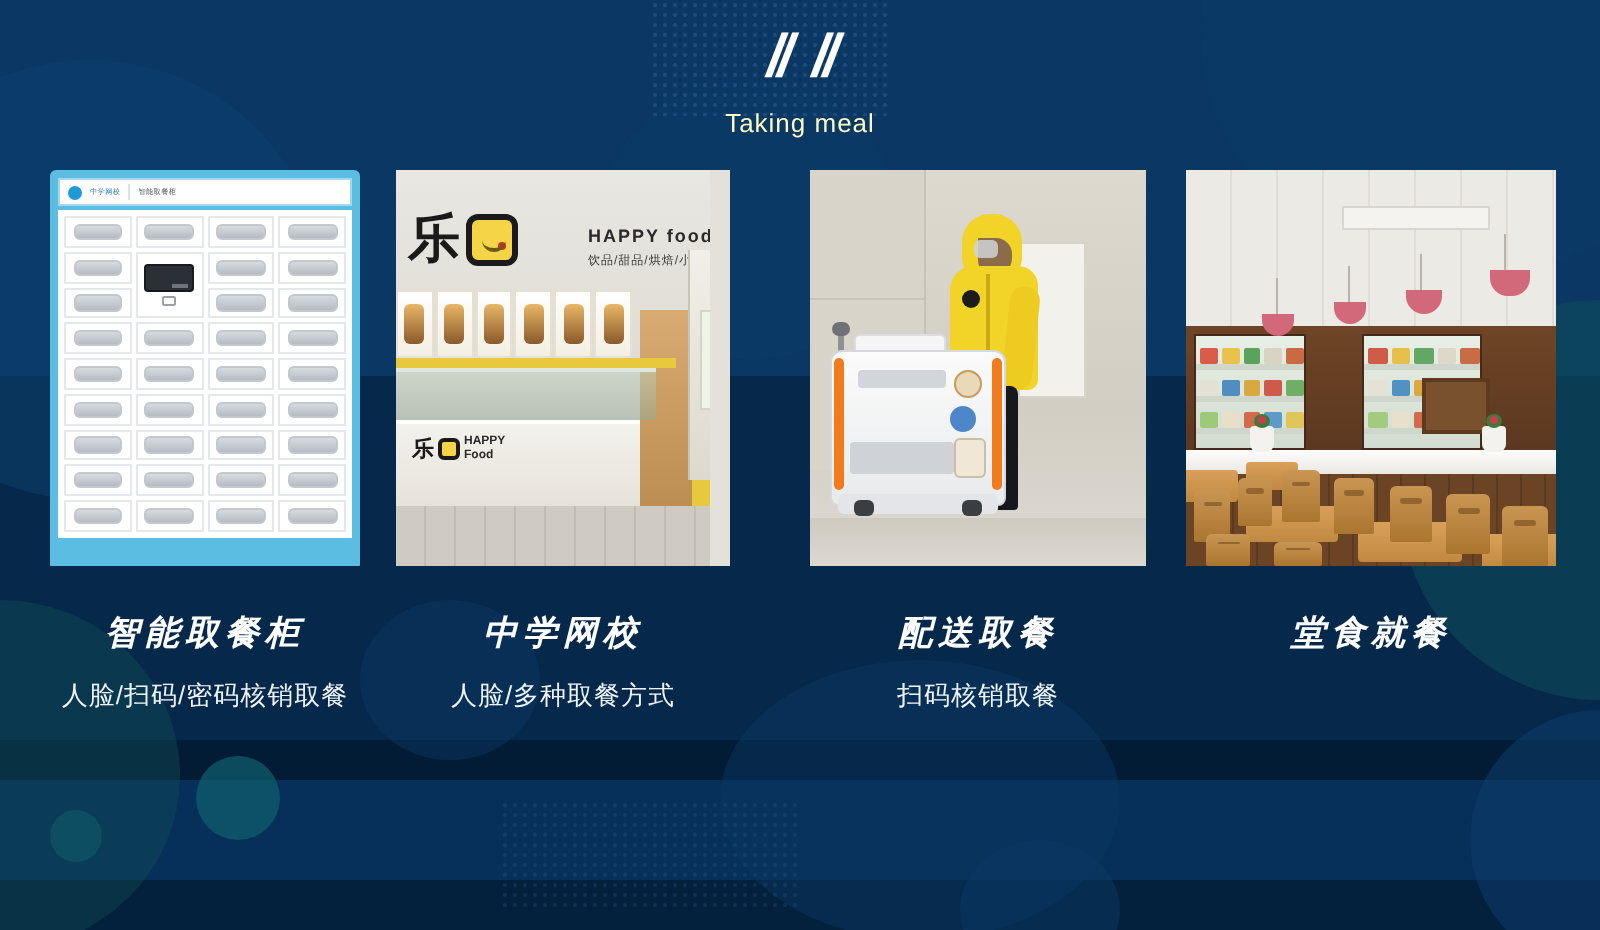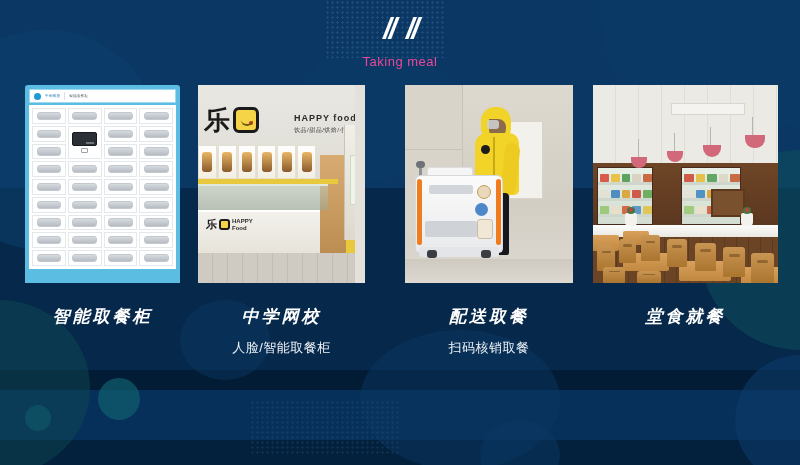--- a/index.html
+++ b/index.html
@@ -47,21 +47,21 @@
   .title-row { display:flex; align-items:center; justify-content:center; gap:12px; }
   .slash {
     color:#ffffff; font-size:30px; font-weight:bold; font-style:italic;
     letter-spacing:-3px; line-height:1;
   }
   .title {
     color:#ffffff; font-size:29px; font-weight:bold;
     letter-spacing:5px; line-height:1; font-style:italic;
     font-family:"DejaVu Sans","Liberation Sans",sans-serif;
   }
-  .subtitle { color:#ec4899; font-size:13px; margin-top:10px; letter-spacing:.5px; }
+  .subtitle { color:#fef9c3; font-size:13px; margin-top:10px; letter-spacing:.5px; }
 
   
   .cards { position:absolute; left:0; top:85px; width:100%; height:300px; z-index:4; }
   .card { position:absolute; top:0; }
   .card-1 { left:25px;  width:155px; }
   .card-2 { left:198px; width:167px; }
   .card-3 { left:405px; width:168px; }
   .card-4 { left:593px; width:185px; }
 
   .thumb { position:relative; overflow:hidden; height:198px; }
@@ -364,20 +364,21 @@
               <i></i>
             </div>
           <div class="cell">
               <i></i>
             </div>
         </div>
       </div>
     </div>
     <div class="caption">
       <div class="cap-title">智能取餐柜</div>
+      <div class="cap-sub">人脸/扫码/密码核销取餐</div>
     </div>
   </div>
 
   <div class="card card-2">
     <div class="thumb">
       <div class="photo">
         <div class="shop-wall"></div>
         <div class="posters">
           <div class="poster"></div>
           <div class="poster"></div>
@@ -408,21 +409,21 @@
             <span>HAPPY</span><br>
             <span>Food</span>
           </span>
         </div>
         <div class="floor"></div>
         <div class="side-strip"></div>
       </div>
     </div>
     <div class="caption">
       <div class="cap-title">中学网校</div>
-      <div class="cap-sub">人脸/智能取餐柜</div>
+      <div class="cap-sub">人脸/多种取餐方式</div>
     </div>
   </div>
 
   <div class="card card-4">
     <div class="thumb">
       <div class="photo">
         <div class="din-ceiling"></div>
         <div class="din-vent"></div>
         <div class="din-wall"></div>
 

